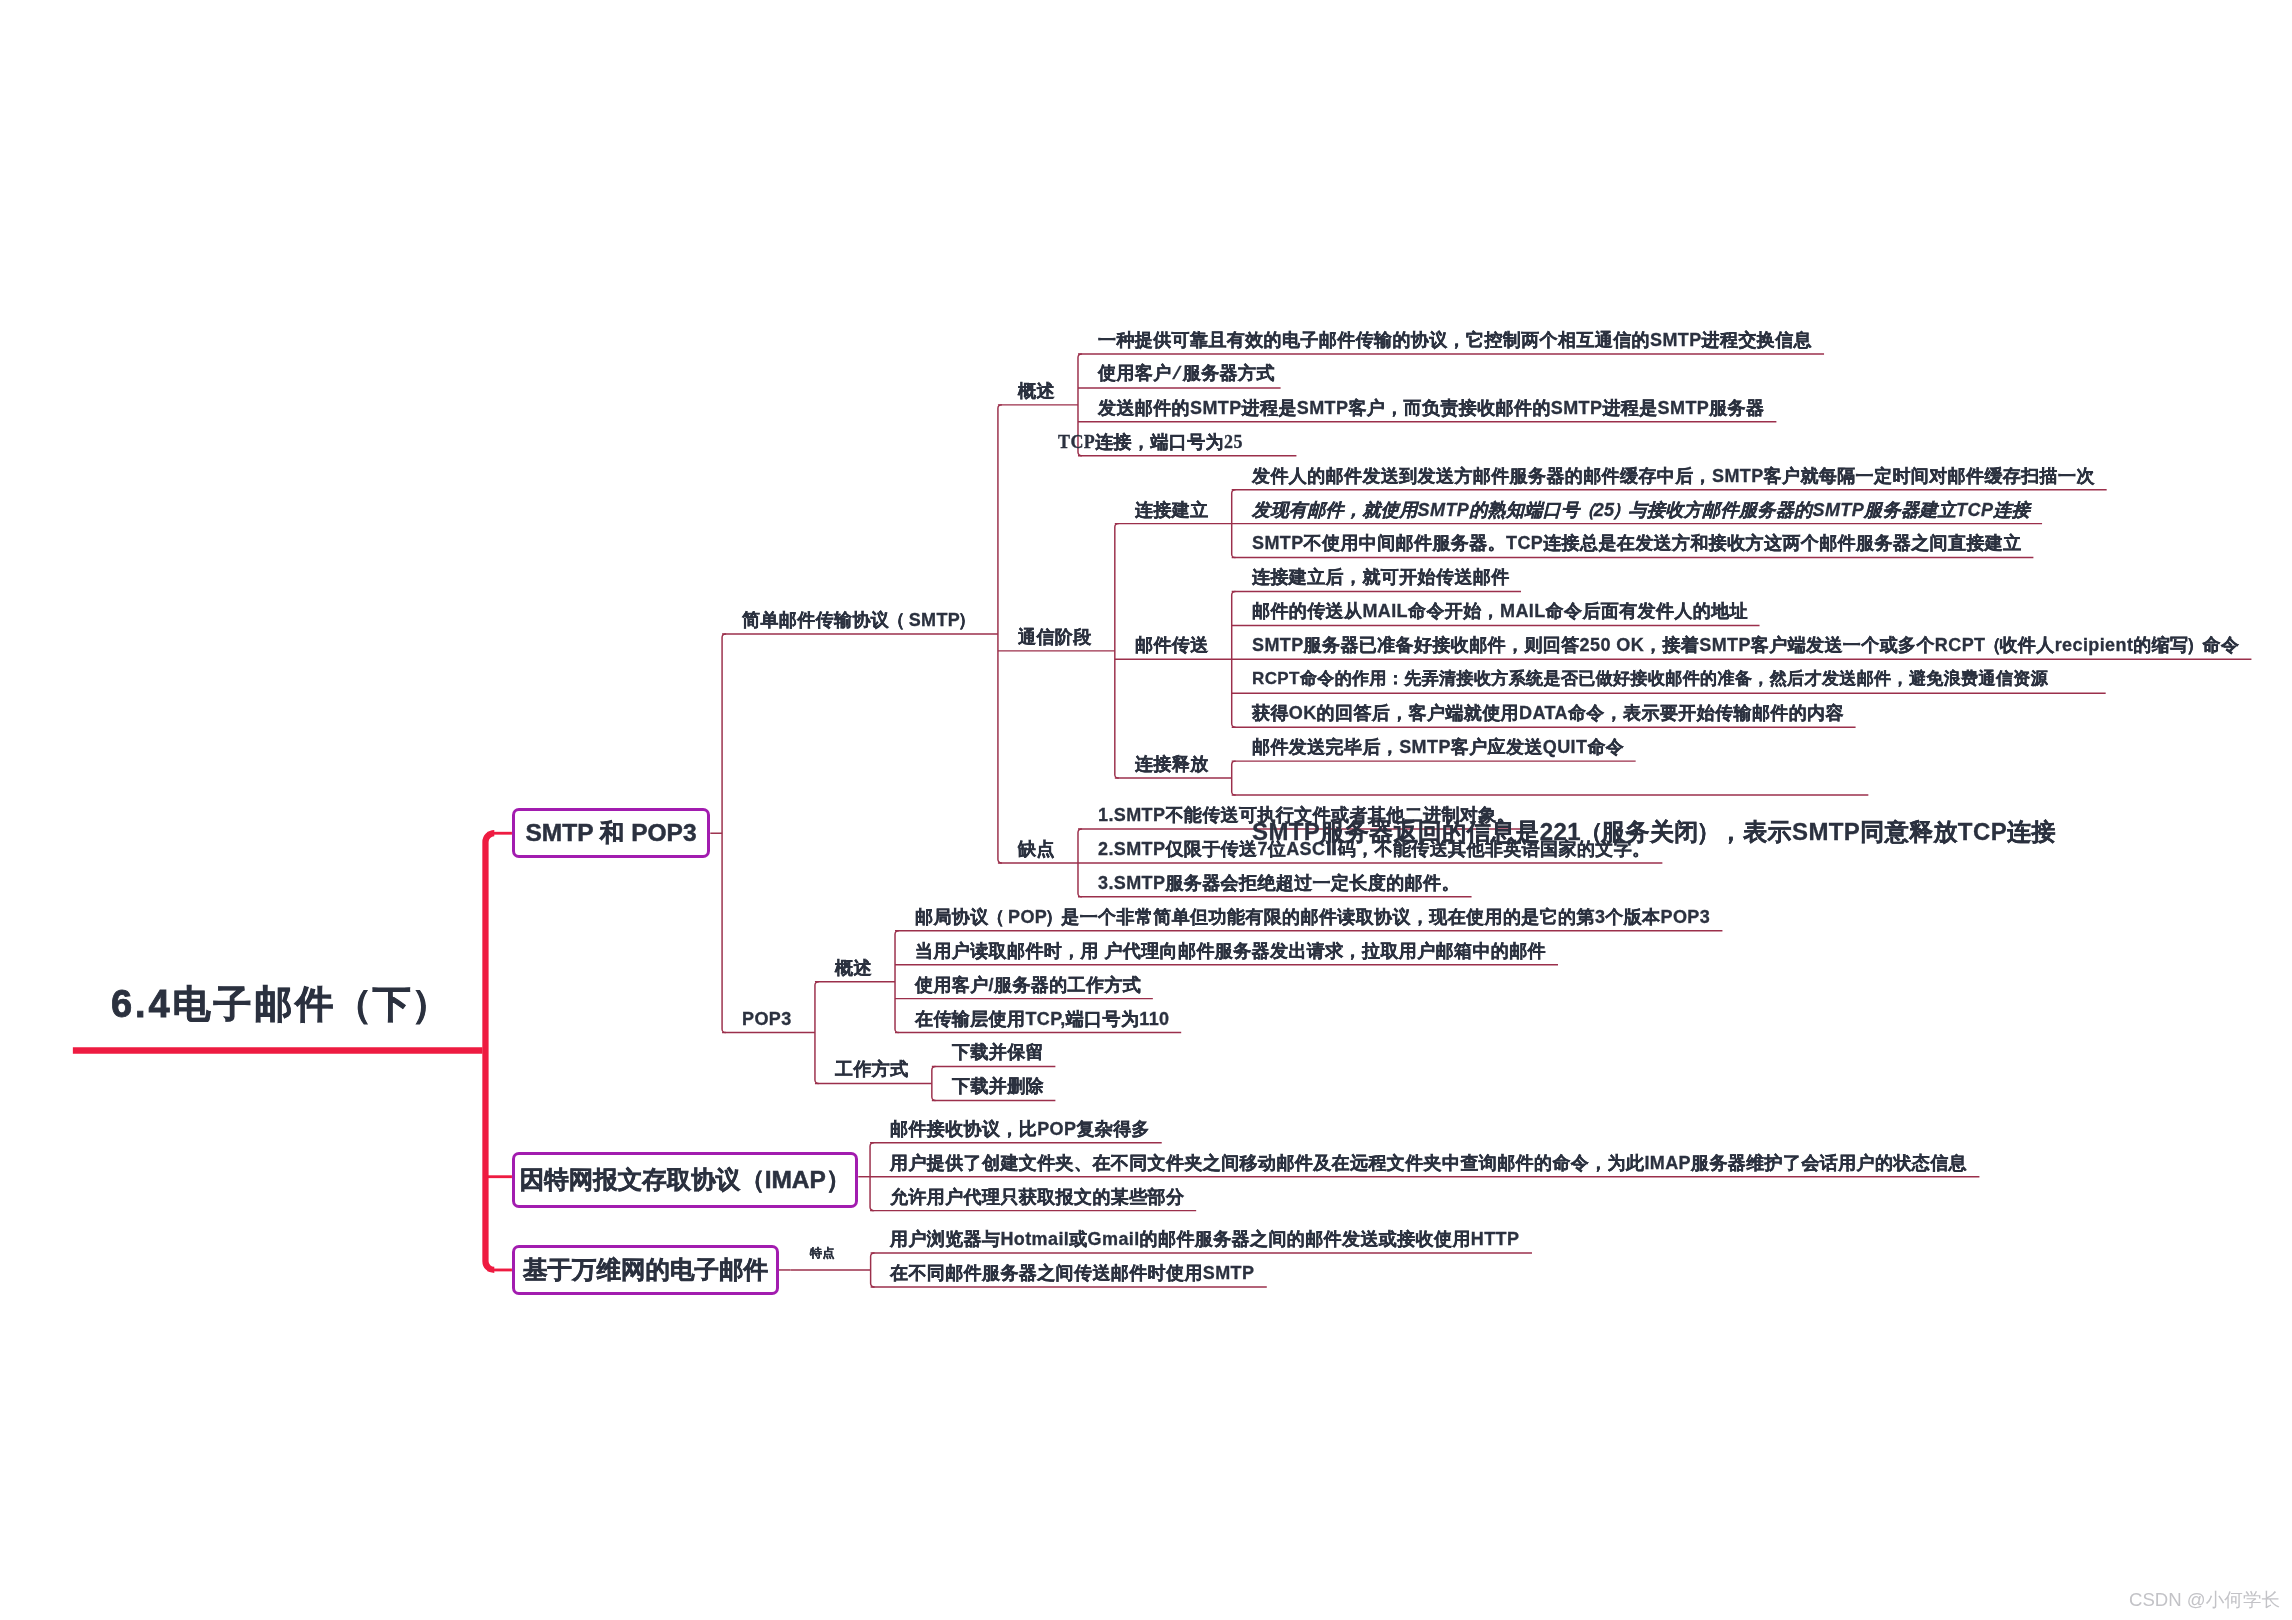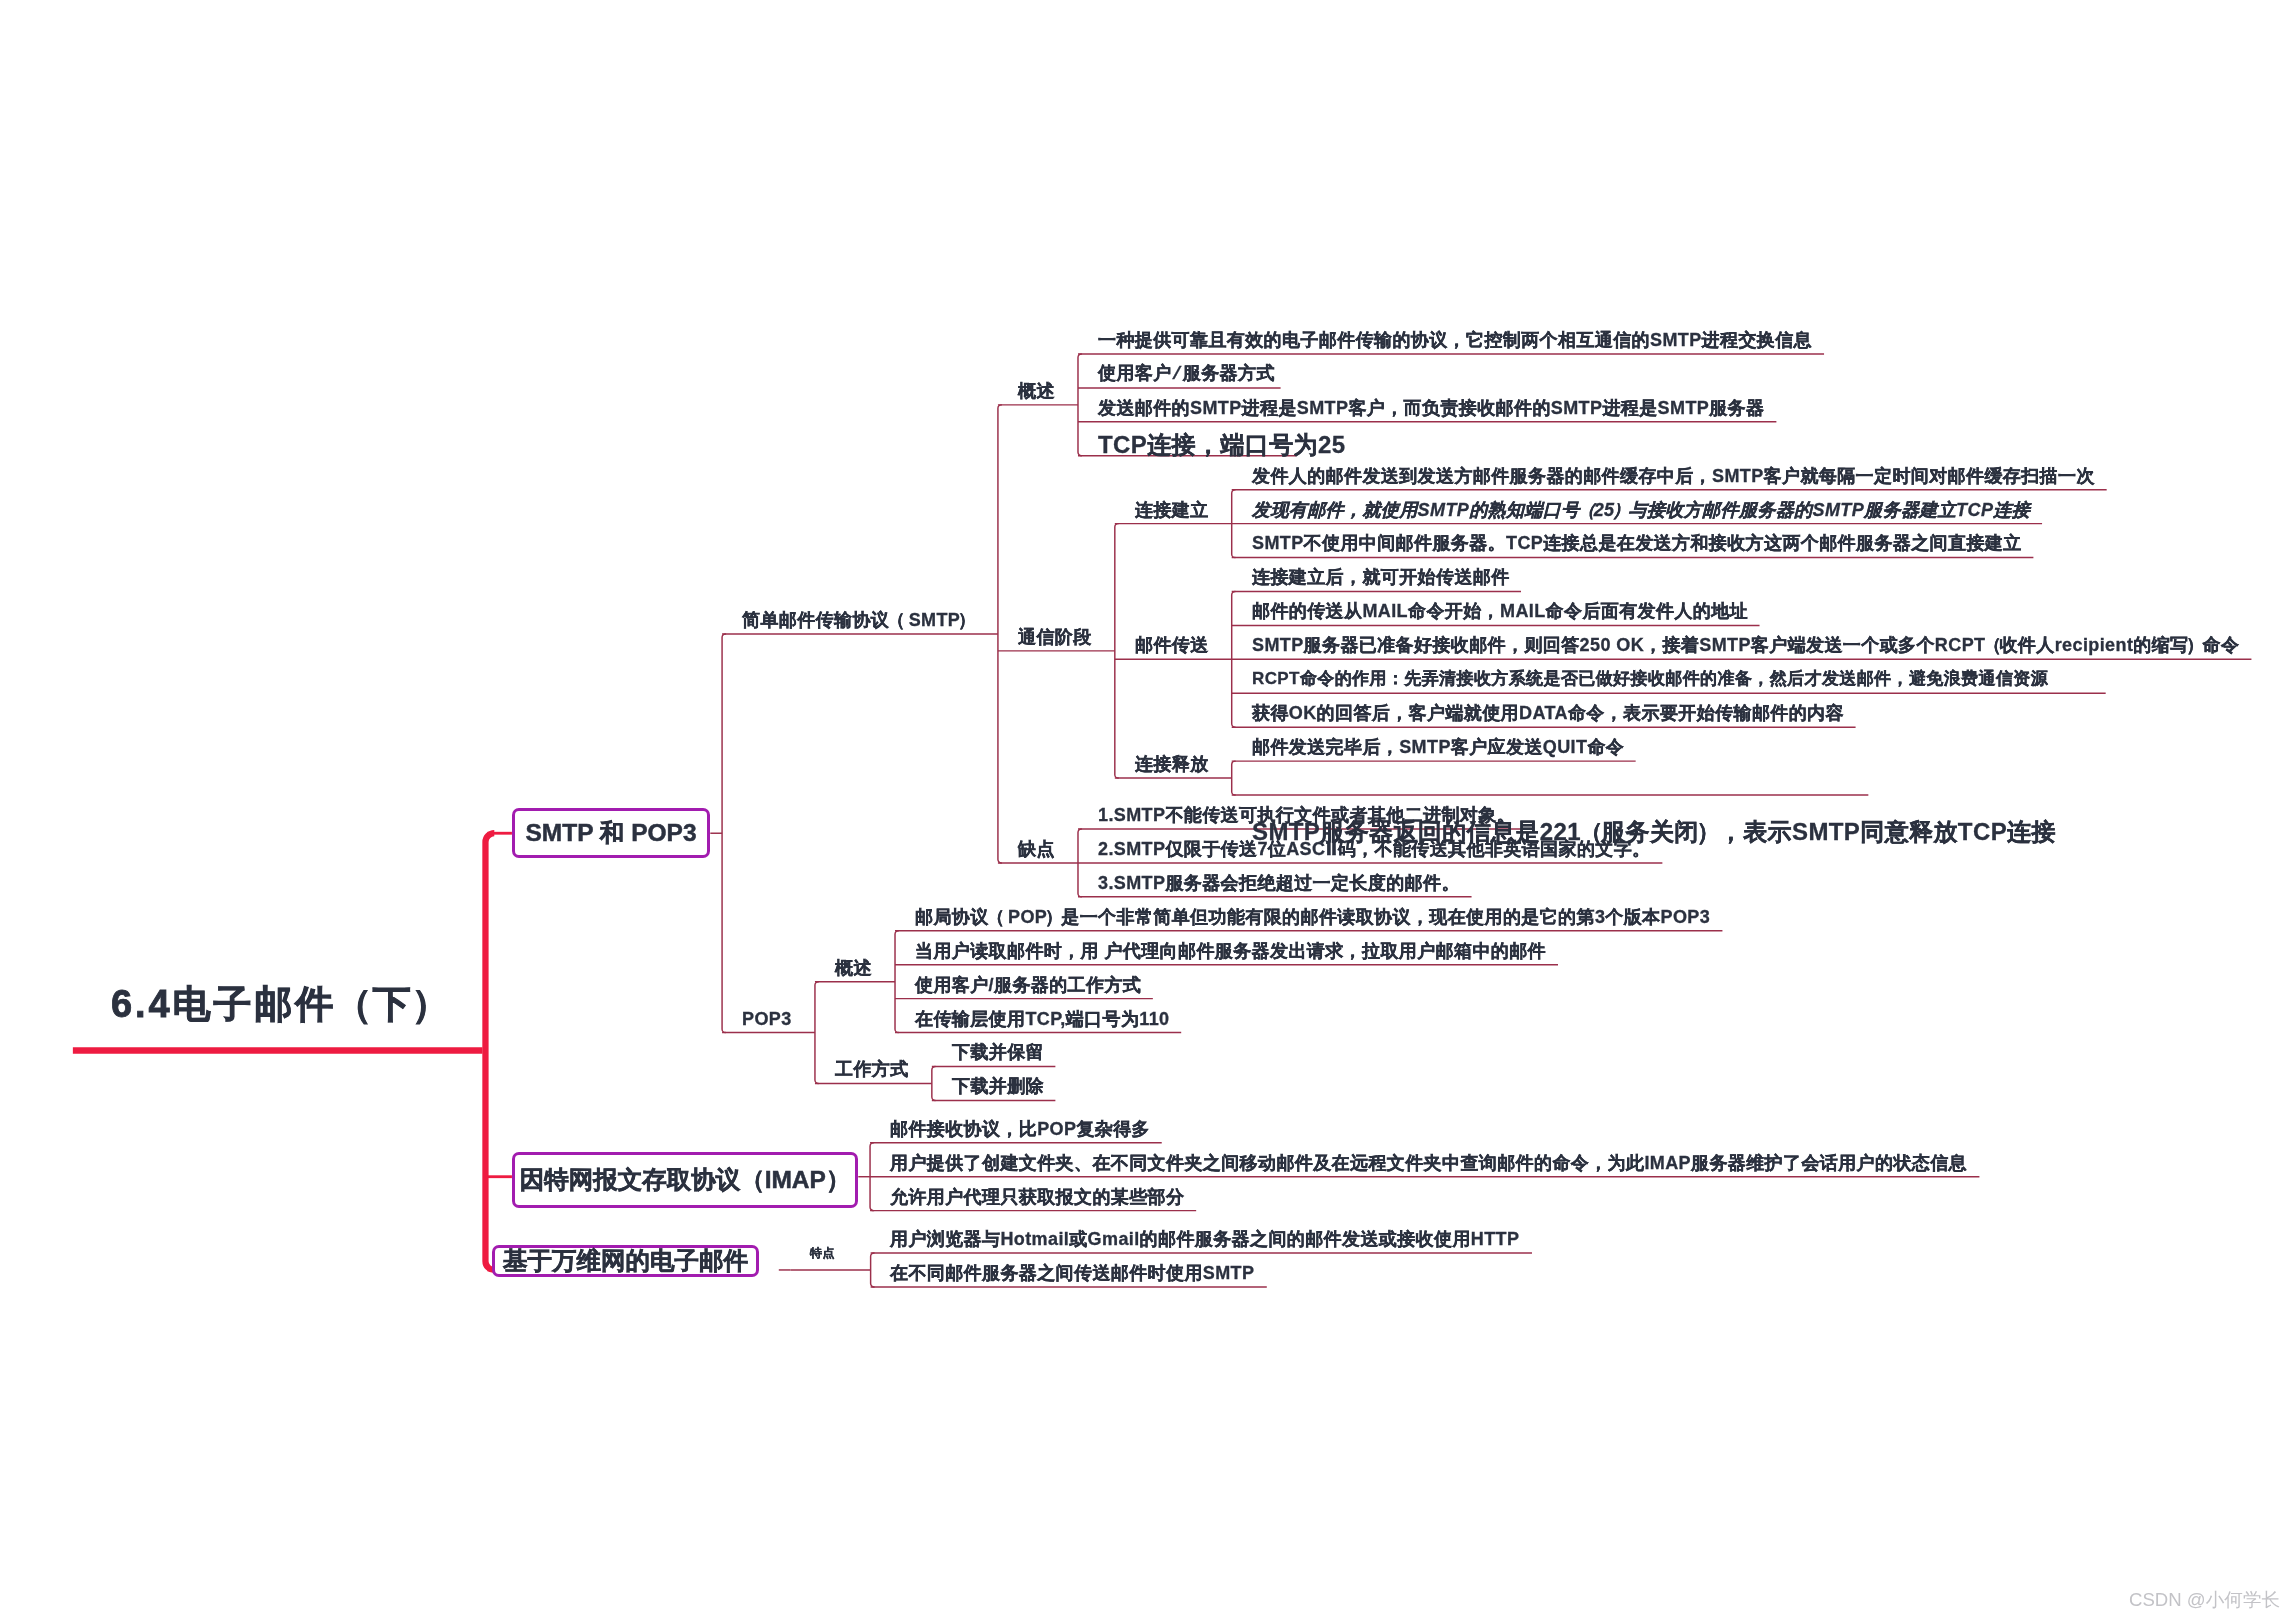--- a/index.html
+++ b/index.html
@@ -107,21 +107,21 @@
       <path d="M794.3109375 1295.83H806.3109375" fill="none" stroke="#9b2f4b" stroke-width="1.5" stroke-linecap="butt" stroke-linejoin="round"></path>
       <path d="M891.5046875 1278.52A3.5 3.5 0 0 0 888.0046875 1282.02V1309.6399999999999A3.5 3.5 0 0 0 891.5046875 1313.1399999999999" fill="none" stroke="#9b2f4b" stroke-width="1.5" stroke-linecap="round" stroke-linejoin="round"></path>
     </svg>
   <div id="nodes">
       <div class="boxnode" style="left: 512px; top: 808px; width: 198px; height: 50px; font-size: 24.5px;">SMTP 和 POP3</div>
       <div class="lbl" style="left: 742px; top: 611px; font-size: 18px;">简单邮件传输协议<span class="nb">（</span> SMTP<span class="nb">）</span></div>
       <div class="lbl" style="left: 1018px; top: 382px; font-size: 18px;">概述</div>
       <div class="lbl" style="left: 1098px; top: 331px; font-size: 18px;">一种提供可靠且有效的电子邮件传输的协议，它控制两个相互通信的SMTP进程交换信息</div>
       <div class="lbl" style="left: 1098px; top: 365px; font-size: 18px; font-family: Liberation Mono, monospace;">使用客户/服务器方式</div>
       <div class="lbl" style="left: 1098px; top: 399px; font-size: 18px;">发送邮件的SMTP进程是SMTP客户，而负责接收邮件的SMTP进程是SMTP服务器</div>
-      <div class="lbl" style="left: 1098px; top: 433px; font-size: 24px;">TCP连接，端口号为25</div>
+      <div class="lbl" style="left: 1058px; top: 433px; font-size: 18px; font-family: Liberation Serif, serif;">TCP连接，端口号为25</div>
       <div class="lbl" style="left: 1018px; top: 628px; font-size: 18px;">通信阶段</div>
       <div class="lbl" style="left: 1135px; top: 501px; font-size: 18px;">连接建立</div>
       <div class="lbl" style="left: 1252px; top: 467px; font-size: 18px;">发件人的邮件发送到发送方邮件服务器的邮件缓存中后，SMTP客户就每隔一定时间对邮件缓存扫描一次</div>
       <div class="lbl" style="left: 1252px; top: 501px; font-size: 18px; font-style: italic;">发现有邮件，就使用SMTP的熟知端口号<span class="nb">（</span>25<span class="nb">）</span>与接收方邮件服务器的SMTP服务器建立TCP连接</div>
       <div class="lbl" style="left: 1252px; top: 534px; font-size: 18px;">SMTP不使用中间邮件服务器。TCP连接总是在发送方和接收方这两个邮件服务器之间直接建立</div>
       <div class="lbl" style="left: 1135px; top: 636px; font-size: 18px;">邮件传送</div>
       <div class="lbl" style="left: 1252px; top: 568px; font-size: 18px;">连接建立后，就可开始传送邮件</div>
       <div class="lbl" style="left: 1252px; top: 602px; font-size: 18px;">邮件的传送从MAIL命令开始，MAIL命令后面有发件人的地址</div>
       <div class="lbl" style="left: 1252px; top: 636px; font-size: 18px;">SMTP服务器已准备好接收邮件，则回答250 OK，接着SMTP客户端发送一个或多个RCPT<span class="nb">（</span>收件人recipient的缩写<span class="nb">）</span>命令</div>
       <div class="lbl" style="left: 1252px; top: 670px; font-size: 17px;">RCPT命令的作用：先弄清接收方系统是否已做好接收邮件的准备，然后才发送邮件，避免浪费通信资源</div>
@@ -139,21 +139,21 @@
       <div class="lbl" style="left: 915px; top: 942px; font-size: 18px;">当用户读取邮件时，用 户代理向邮件服务器发出请求，拉取用户邮箱中的邮件</div>
       <div class="lbl" style="left: 915px; top: 976px; font-size: 18px;">使用客户/服务器的工作方式</div>
       <div class="lbl" style="left: 915px; top: 1010px; font-size: 18px;">在传输层使用TCP,端口号为110</div>
       <div class="lbl" style="left: 835px; top: 1060px; font-size: 18px;">工作方式</div>
       <div class="lbl" style="left: 952px; top: 1043px; font-size: 18px;">下载并保留</div>
       <div class="lbl" style="left: 952px; top: 1077px; font-size: 18px;">下载并删除</div>
       <div class="boxnode" style="left: 512px; top: 1152px; width: 346px; height: 56px; font-size: 24.5px;">因特网报文存取协议（IMAP）</div>
       <div class="lbl" style="left: 890px; top: 1120px; font-size: 18px;">邮件接收协议，比POP复杂得多</div>
       <div class="lbl" style="left: 890px; top: 1154px; font-size: 18px;">用户提供了创建文件夹、在不同文件夹之间移动邮件及在远程文件夹中查询邮件的命令，为此IMAP服务器维护了会话用户的状态信息</div>
       <div class="lbl" style="left: 890px; top: 1188px; font-size: 18px;">允许用户代理只获取报文的某些部分</div>
-      <div class="boxnode" style="left: 492px; top: 1245px; width: 267px; height: 32px; font-size: 24.5px;">基于万维网的电子邮件</div>
+      <div class="boxnode" style="left: 512px; top: 1245px; width: 267px; height: 50px; font-size: 24.5px;">基于万维网的电子邮件</div>
       <div class="lbl" style="left: 810px; top: 1247px; font-size: 12px;">特点</div>
       <div class="lbl" style="left: 890px; top: 1230px; font-size: 18px;">用户浏览器与Hotmail或Gmail的邮件服务器之间的邮件发送或接收使用HTTP</div>
       <div class="lbl" style="left: 890px; top: 1264px; font-size: 18px;">在不同邮件服务器之间传送邮件时使用SMTP</div>
       <div class="root-title" style="left: 111px; font-size: 38px; top: 985px;">6.4电子邮件<span class="nb">（</span>下<span class="nb">）</span></div>
     </div>
   <div class="watermark" id="wm" style="font-size: 18.6px; left: 2129px; top: 1591px; color: rgb(195, 195, 199);">CSDN @小何学长</div>
 </div>
 
 
 </body></html>

